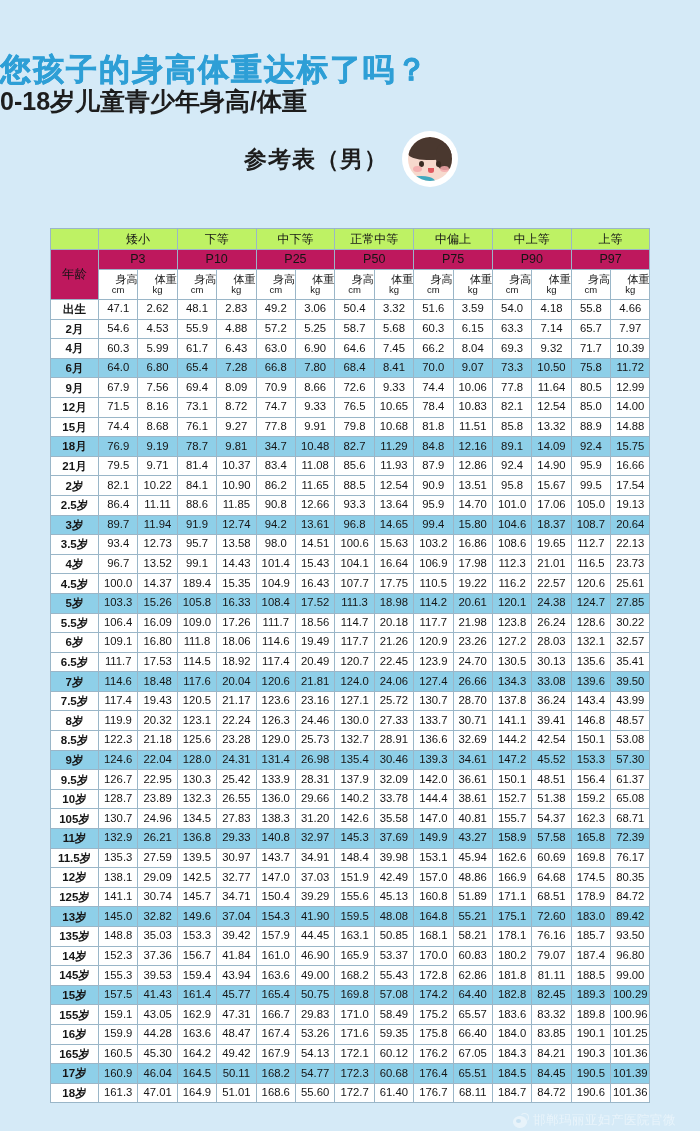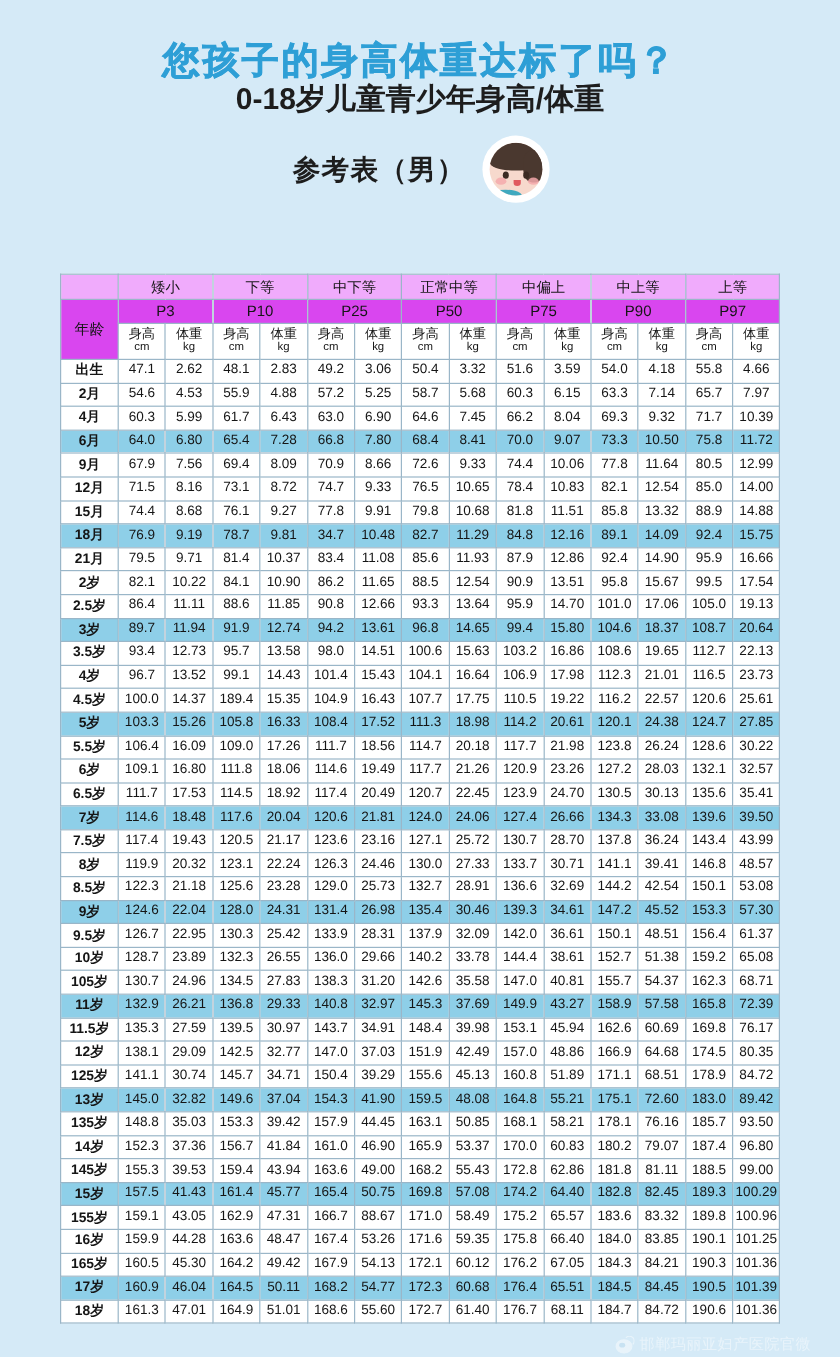--- a/index.html
+++ b/index.html
@@ -6,21 +6,21 @@
   html,body{margin:0;padding:0;}
   body{
     width:700px;height:1131px;
     background:#d5eaf7;
     font-family:"Liberation Sans","DejaVu Sans",sans-serif;
     overflow:hidden;position:relative;
   }
   .page{width:700px;height:1131px;position:relative;box-sizing:border-box;}
 
   
-  .header{padding-top:34px;text-align:center;}
+  .header{padding-top:52px;text-align:left;}
   .title-main{
     font-size:31px;font-weight:bold;color:#2e9fd6;
     letter-spacing:2px;line-height:1.1;
     font-family:"DejaVu Sans","Liberation Sans",sans-serif;
     -webkit-text-stroke:0.6px #2e9fd6;
   }
   .title-sub{
     margin-top:0;font-size:25px;font-weight:bold;color:#1d1d1d;
     letter-spacing:0px;line-height:1.2;
   }
@@ -75,39 +75,39 @@
     height:18.6px;
     line-height:1.05;
     font-family:"Liberation Sans","DejaVu Sans",sans-serif;
     white-space:nowrap;
     overflow:hidden;
   }
   col.age{width:48px;}
   col.val{width:39.4px;}
 
   thead tr.grade th{
-    background:#f0abfc;
+    background:#bef264;
     font-size:12px;font-weight:normal;
     height:20px;
     margin-top:21px;
   }
   thead tr.pct th{
-    background:#d946ef;
+    background:#be185d;
     font-size:12.5px;font-weight:normal;
     height:19px;
   }
   thead tr.unit th{
     background:#ffffff;font-weight:normal;height:29px;
     font-size:11px;
   }
   th.agehead{
     background:#ffffff;font-weight:normal;font-size:11.5px;margin-top:28px;
   }
   th.blank{background:#b9ddef;border-bottom:1px solid #9ab6c8;}
-  .unit-top{display:block;font-size:11px;}
+  .unit-top{display:block;font-size:11px;text-align:right;}
   .unit-bot{display:block;font-size:9.5px;}
 
   tbody td{background:#ffffff;}
   tbody tr.hl td{background:#8ecfe8;}
   td.age{font-size:11.5px;font-weight:bold;}
 
   
   .watermark{
     position:absolute;right:24px;bottom:2px;
     display:flex;align-items:center;gap:5px;
@@ -868,21 +868,21 @@
             <td>189.3</td>
             <td>100.29</td>
           </tr>
           <tr>
             <td class="age">155岁</td>
             <td>159.1</td>
             <td>43.05</td>
             <td>162.9</td>
             <td>47.31</td>
             <td>166.7</td>
-            <td>88.67</td>
+            <td>29.83</td>
             <td>171.0</td>
             <td>58.49</td>
             <td>175.2</td>
             <td>65.57</td>
             <td>183.6</td>
             <td>83.32</td>
             <td>189.8</td>
             <td>100.96</td>
           </tr>
           <tr>

